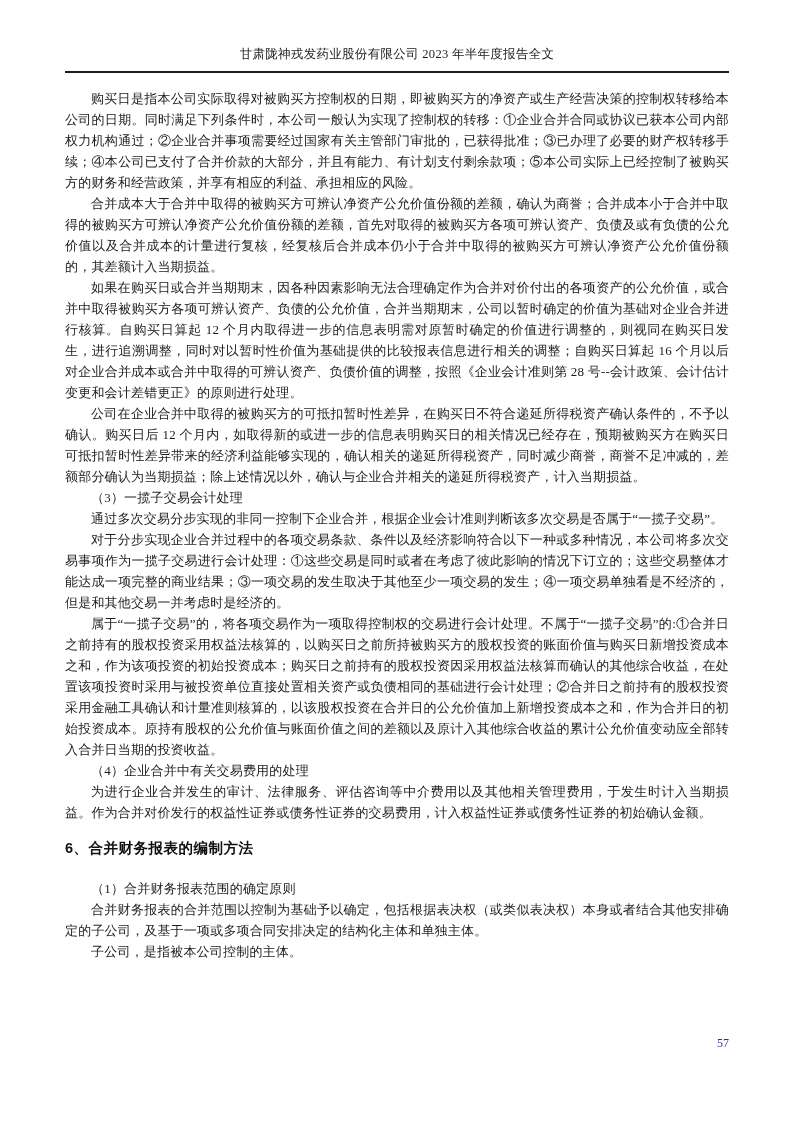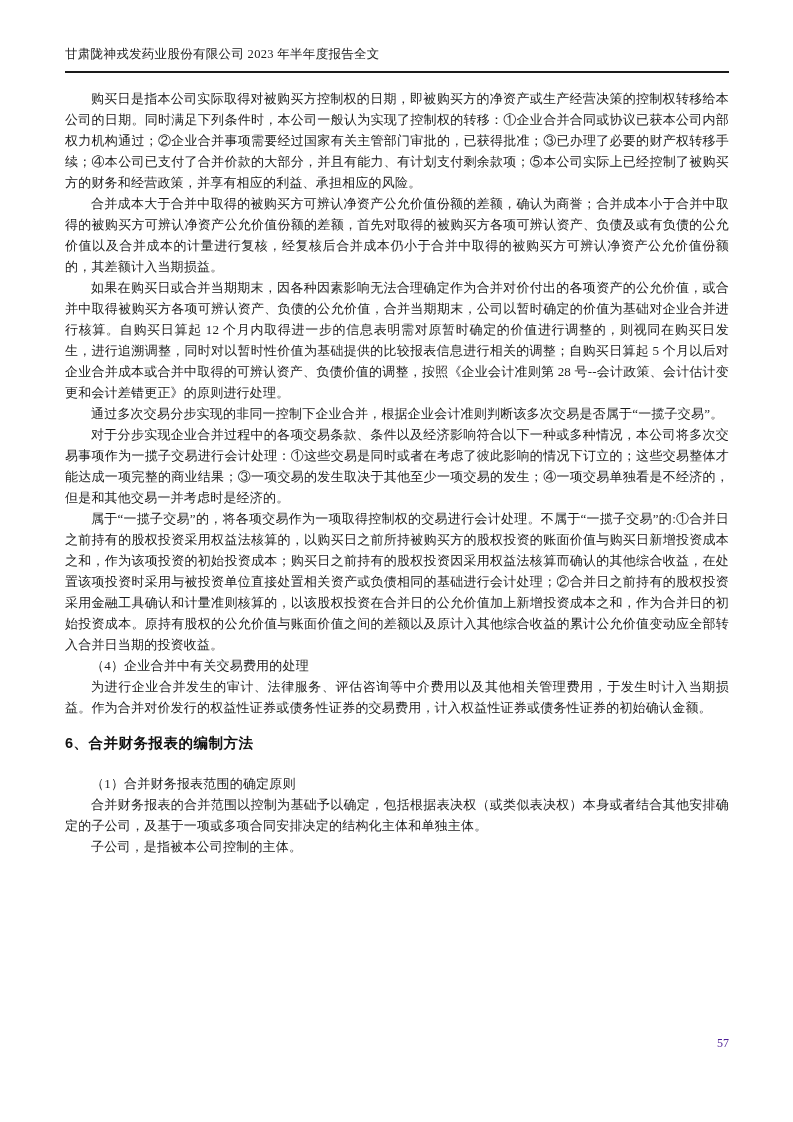--- a/index.html
+++ b/index.html
@@ -11,21 +11,21 @@
     font-family: "Liberation Serif", "DejaVu Serif", serif;
     color: #1c1c1c;
     overflow: hidden;
   }
   .page {
     position: absolute;
     inset: 0;
     padding: 46px 64px 0 65px;
   }
   .page-header {
-    text-align: left;
+    text-align: center;
     font-size: 12.5px;
     line-height: 17px;
     padding-bottom: 8px;
     border-bottom: 2px solid #1a1a1a;
     letter-spacing: 0.3px;
   }
   .content {
     padding-top: 15px;
     font-size: 13px;
     line-height: 21px;
@@ -61,21 +61,23 @@
 
 <div class="page">
 
   <div class="page-header">
     <span>甘肃陇神戎发药业股份有限公司 2023 年半年度报告全文</span>
   </div>
 
   <div class="content">
     <p>购买日是指本公司实际取得对被购买方控制权的日期，即被购买方的净资产或生产经营决策的控制权转移给本公司的日期。同时满足下列条件时，本公司一般认为实现了控制权的转移：①企业合并合同或协议已获本公司内部权力机构通过；②企业合并事项需要经过国家有关主管部门审批的，已获得批准；③已办理了必要的财产权转移手续；④本公司已支付了合并价款的大部分，并且有能力、有计划支付剩余款项；⑤本公司实际上已经控制了被购买方的财务和经营政策，并享有相应的利益、承担相应的风险。</p>
     <p>合并成本大于合并中取得的被购买方可辨认净资产公允价值份额的差额，确认为商誉；合并成本小于合并中取得的被购买方可辨认净资产公允价值份额的差额，首先对取得的被购买方各项可辨认资产、负债及或有负债的公允价值以及合并成本的计量进行复核，经复核后合并成本仍小于合并中取得的被购买方可辨认净资产公允价值份额的，其差额计入当期损益。</p>
-    <p>如果在购买日或合并当期期末，因各种因素影响无法合理确定作为合并对价付出的各项资产的公允价值，或合并中取得被购买方各项可辨认资产、负债的公允价值，合并当期期末，公司以暂时确定的价值为基础对企业合并进行核算。自购买日算起 12 个月内取得进一步的信息表明需对原暂时确定的价值进行调整的，则视同在购买日发生，进行追溯调整，同时对以暂时性价值为基础提供的比较报表信息进行相关的调整；自购买日算起 5 个月以后对企业合并成本或合并中取得的可辨认资产、负债价值的调整，按照《企业会计准则第 28 号--会计政策、会计估计变更和会计差错更正》的原则进行处理。</p>
+    <p>如果在购买日或合并当期期末，因各种因素影响无法合理确定作为合并对价付出的各项资产的公允价值，或合并中取得被购买方各项可辨认资产、负债的公允价值，合并当期期末，公司以暂时确定的价值为基础对企业合并进行核算。自购买日算起 12 个月内取得进一步的信息表明需对原暂时确定的价值进行调整的，则视同在购买日发生，进行追溯调整，同时对以暂时性价值为基础提供的比较报表信息进行相关的调整；自购买日算起 16 个月以后对企业合并成本或合并中取得的可辨认资产、负债价值的调整，按照《企业会计准则第 28 号--会计政策、会计估计变更和会计差错更正》的原则进行处理。</p>
+    <p>公司在企业合并中取得的被购买方的可抵扣暂时性差异，在购买日不符合递延所得税资产确认条件的，不予以确认。购买日后 12 个月内，如取得新的或进一步的信息表明购买日的相关情况已经存在，预期被购买方在购买日可抵扣暂时性差异带来的经济利益能够实现的，确认相关的递延所得税资产，同时减少商誉，商誉不足冲减的，差额部分确认为当期损益；除上述情况以外，确认与企业合并相关的递延所得税资产，计入当期损益。</p>
+    <p>（3）一揽子交易会计处理</p>
     <p>通过多次交易分步实现的非同一控制下企业合并，根据企业会计准则判断该多次交易是否属于“一揽子交易”。</p>
     <p>对于分步实现企业合并过程中的各项交易条款、条件以及经济影响符合以下一种或多种情况，本公司将多次交易事项作为一揽子交易进行会计处理：①这些交易是同时或者在考虑了彼此影响的情况下订立的；这些交易整体才能达成一项完整的商业结果；③一项交易的发生取决于其他至少一项交易的发生；④一项交易单独看是不经济的，但是和其他交易一并考虑时是经济的。</p>
     <p>属于“一揽子交易”的，将各项交易作为一项取得控制权的交易进行会计处理。不属于“一揽子交易”的:①合并日之前持有的股权投资采用权益法核算的，以购买日之前所持被购买方的股权投资的账面价值与购买日新增投资成本之和，作为该项投资的初始投资成本；购买日之前持有的股权投资因采用权益法核算而确认的其他综合收益，在处置该项投资时采用与被投资单位直接处置相关资产或负债相同的基础进行会计处理；②合并日之前持有的股权投资采用金融工具确认和计量准则核算的，以该股权投资在合并日的公允价值加上新增投资成本之和，作为合并日的初始投资成本。原持有股权的公允价值与账面价值之间的差额以及原计入其他综合收益的累计公允价值变动应全部转入合并日当期的投资收益。</p>
     <p>（4）企业合并中有关交易费用的处理</p>
     <p>为进行企业合并发生的审计、法律服务、评估咨询等中介费用以及其他相关管理费用，于发生时计入当期损益。作为合并对价发行的权益性证券或债务性证券的交易费用，计入权益性证券或债务性证券的初始确认金额。</p>
     <h2 class="section-heading">6、合并财务报表的编制方法</h2>
     <p>（1）合并财务报表范围的确定原则</p>
     <p>合并财务报表的合并范围以控制为基础予以确定，包括根据表决权（或类似表决权）本身或者结合其他安排确定的子公司，及基于一项或多项合同安排决定的结构化主体和单独主体。</p>
     <p>子公司，是指被本公司控制的主体。</p>
   </div>

